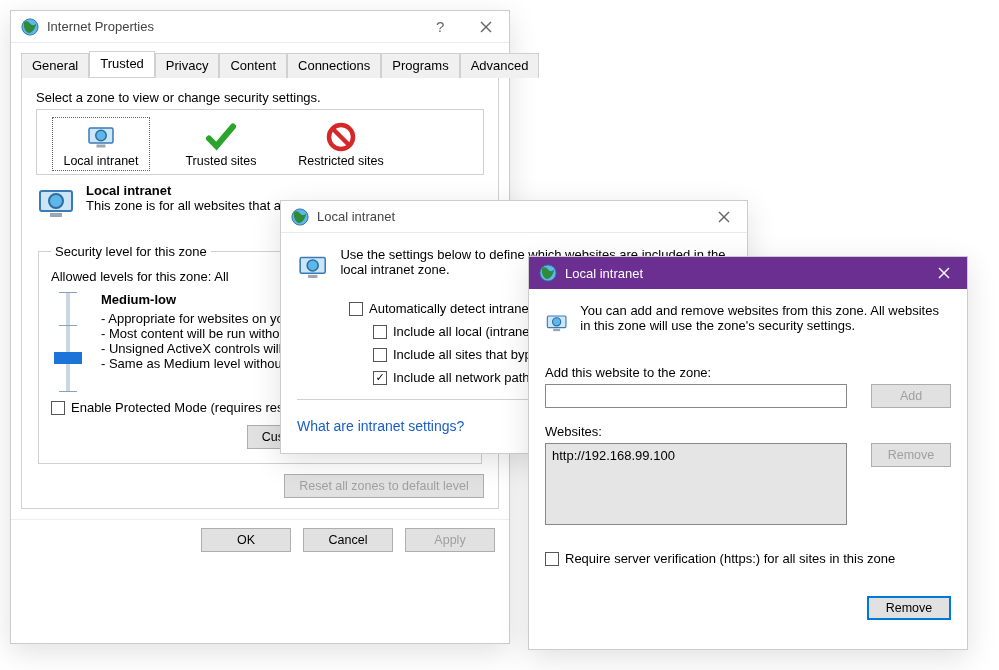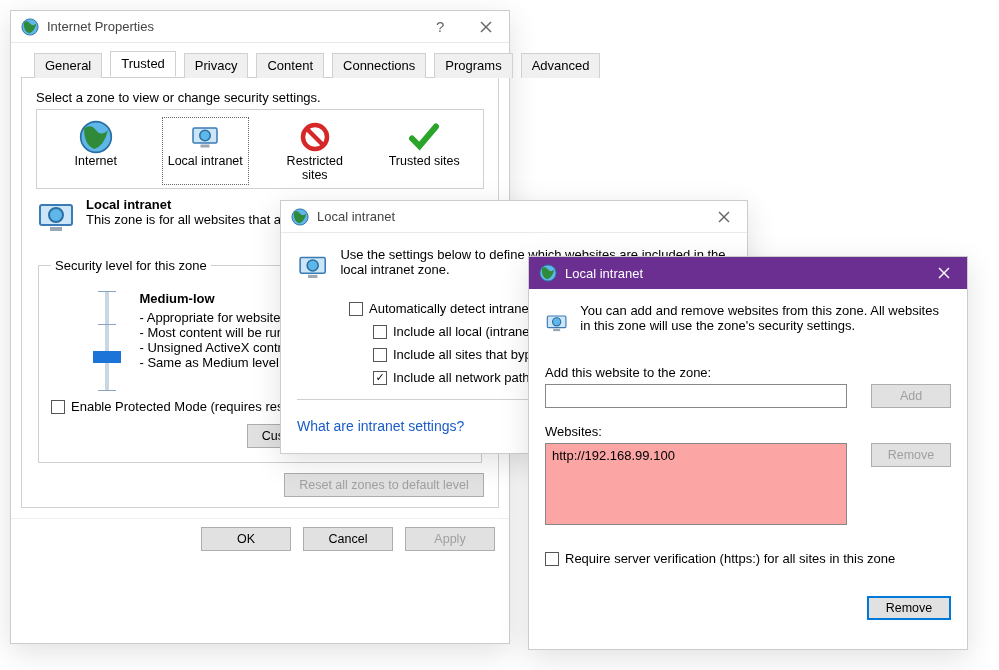--- a/index.html
+++ b/index.html
@@ -31,21 +31,21 @@
   .titlebar .title { margin-left:8px; font-size:13px; flex:1; }
   .titlebar .sysicons { display:flex; align-items:center; gap:10px; color:#666; }
   .titlebar.purple .sysicons { color:#fff; }
   .sysbtn { width:34px; height:24px; display:flex; align-items:center; justify-content:center; }
   .sysbtn svg { display:block; }
 
   .globe-icon { width:18px; height:18px; }
   .globe-icon-lg { width:40px; height:40px; }
 
   .tabs {
-    display:flex; align-items:flex-end; padding:8px 10px 0 23px; gap:8px;
+    display:flex; align-items:flex-end; padding:8px 10px 0 10px; gap:0;
   }
   .tab {
     padding:4px 10px 5px; font-size:13px; border:1px solid var(--group-border);
     border-bottom:none; background:var(--tab-unsel); position:relative; top:1px;
   }
   .tab.sel { background:var(--tab-sel); border-bottom:1px solid #fff; z-index:2; top:0;}
   .tab-area {
     margin:0 10px 10px; border:1px solid var(--group-border); padding:12px 14px 10px;
   }
 
@@ -60,21 +60,21 @@
   .desc-row { display:flex; gap:10px; margin-top:8px; }
   .desc-row .big { width:40px; }
   .desc-row .txt { font-size:13px; }
   .desc-row .txt .name { font-weight:bold; }
 
   fieldset.group {
     border:1px solid var(--group-border); margin-top:18px; padding:10px 12px 14px;
   }
   fieldset.group legend { padding:0 4px; font-size:13px; }
 
-  .slider-wrap { display:flex; gap:16px; margin-top:8px;justify-content:flex-end; }
+  .slider-wrap { display:flex; gap:16px; margin-top:8px; }
   .slider {
     width:22px; height:100px; position:relative; margin:0 6px;
     background:linear-gradient(#c9d6e3,#c9d6e3) center/4px 100% no-repeat;
   }
   .slider .tick { position:absolute; left:2px; width:18px; height:1px; background:#8aa3bd; }
   .slider .thumb { position:absolute; left:-3px; width:28px; height:12px; background:#1c74d8; top:60px; }
   .level-txt { font-size:13px; }
   .level-txt .lvl { font-weight:bold; }
   .level-txt ul { margin:4px 0 0 0; padding:0; list-style:none; }
   .level-txt li::before { content:"- "; }
@@ -97,21 +97,21 @@
   .link { color:var(--link); font-size:14px; }
 
   .dlg-body { padding:14px 16px 12px; }
   .dlg-icon-row { display:flex; gap:12px; }
   .dlg-icon-row .msg { font-size:13px; }
 
   input.text {
     width:100%; height:24px; border:1px solid #888; padding:0 6px; font-size:13px;
   }
   .listbox {
-    width:100%; height:82px; border:1px solid #888; padding:4px 6px; font-size:13px; background:#fca5a5;
+    width:100%; height:82px; border:1px solid #888; padding:4px 6px; font-size:13px; background:#e5e5e5;
   }
 
   .row { display:flex; gap:24px; align-items:flex-start; }
   .grow { flex:1; }
 
   .hr { height:1px; background:var(--group-border); margin:14px 0; }
 
  .footer-row { padding:8px 14px 14px; display:flex; gap:12px; justify-content:flex-end; border-top:1px solid #eee; }
 </style>
 </head>
@@ -173,68 +173,61 @@
     <div class="tab">Content</div>
     <div class="tab">Connections</div>
     <div class="tab">Programs</div>
     <div class="tab">Advanced</div>
   </div>
 
   <div class="tab-area">
     <div>Select a zone to view or change security settings.</div>
 
     <div class="zone-row">
-      <div class="zone-item">
-        <div class="ico">
-            <svg width="34" height="34" viewBox="0 0 20 20">
-              <use href="#globe"></use>
-            </svg>
-          </div>
-        <div>Internet</div>
-      </div>
       <div class="zone-item sel">
         <div class="ico">
             <svg width="34" height="30" viewBox="0 0 20 20">
               <use href="#monitor"></use>
             </svg>
           </div>
         <div>Local intranet</div>
       </div>
       <div class="zone-item">
         <div class="ico">
             <svg width="30" height="30" viewBox="0 0 20 20">
+              <use href="#check"></use>
+            </svg>
+          </div>
+        <div>Trusted sites</div>
+      </div>
+      <div class="zone-item">
+        <div class="ico">
+            <svg width="30" height="30" viewBox="0 0 20 20">
               <use href="#restrict"></use>
             </svg>
           </div>
         <div>Restricted sites</div>
       </div>
-      <div class="zone-item">
-        <div class="ico">
-            <svg width="30" height="30" viewBox="0 0 20 20">
-              <use href="#check"></use>
-            </svg>
-          </div>
-        <div>Trusted sites</div>
-      </div>
     </div>
 
     <div class="desc-row">
       <div class="big">
         <svg width="40" height="40" viewBox="0 0 20 20">
             <use href="#monitor"></use>
           </svg>
       </div>
       <div class="txt">
         <div class="name">Local intranet</div>
         <div>This zone is for all websites that are found on your intranet.</div>
       </div>
     </div>
 
     <fieldset class="group">
       <legend>Security level for this zone</legend>
+      <div>Allowed levels for this zone: All</div>
 
       <div class="slider-wrap">
         <div class="slider">
           <div class="tick" style="top:0"></div>
           <div class="tick" style="top:33px"></div>
           <div class="tick" style="top:66px"></div>
           <div class="tick" style="top:99px"></div>
           <div class="thumb"></div>
         </div>
         <div class="level-txt">

